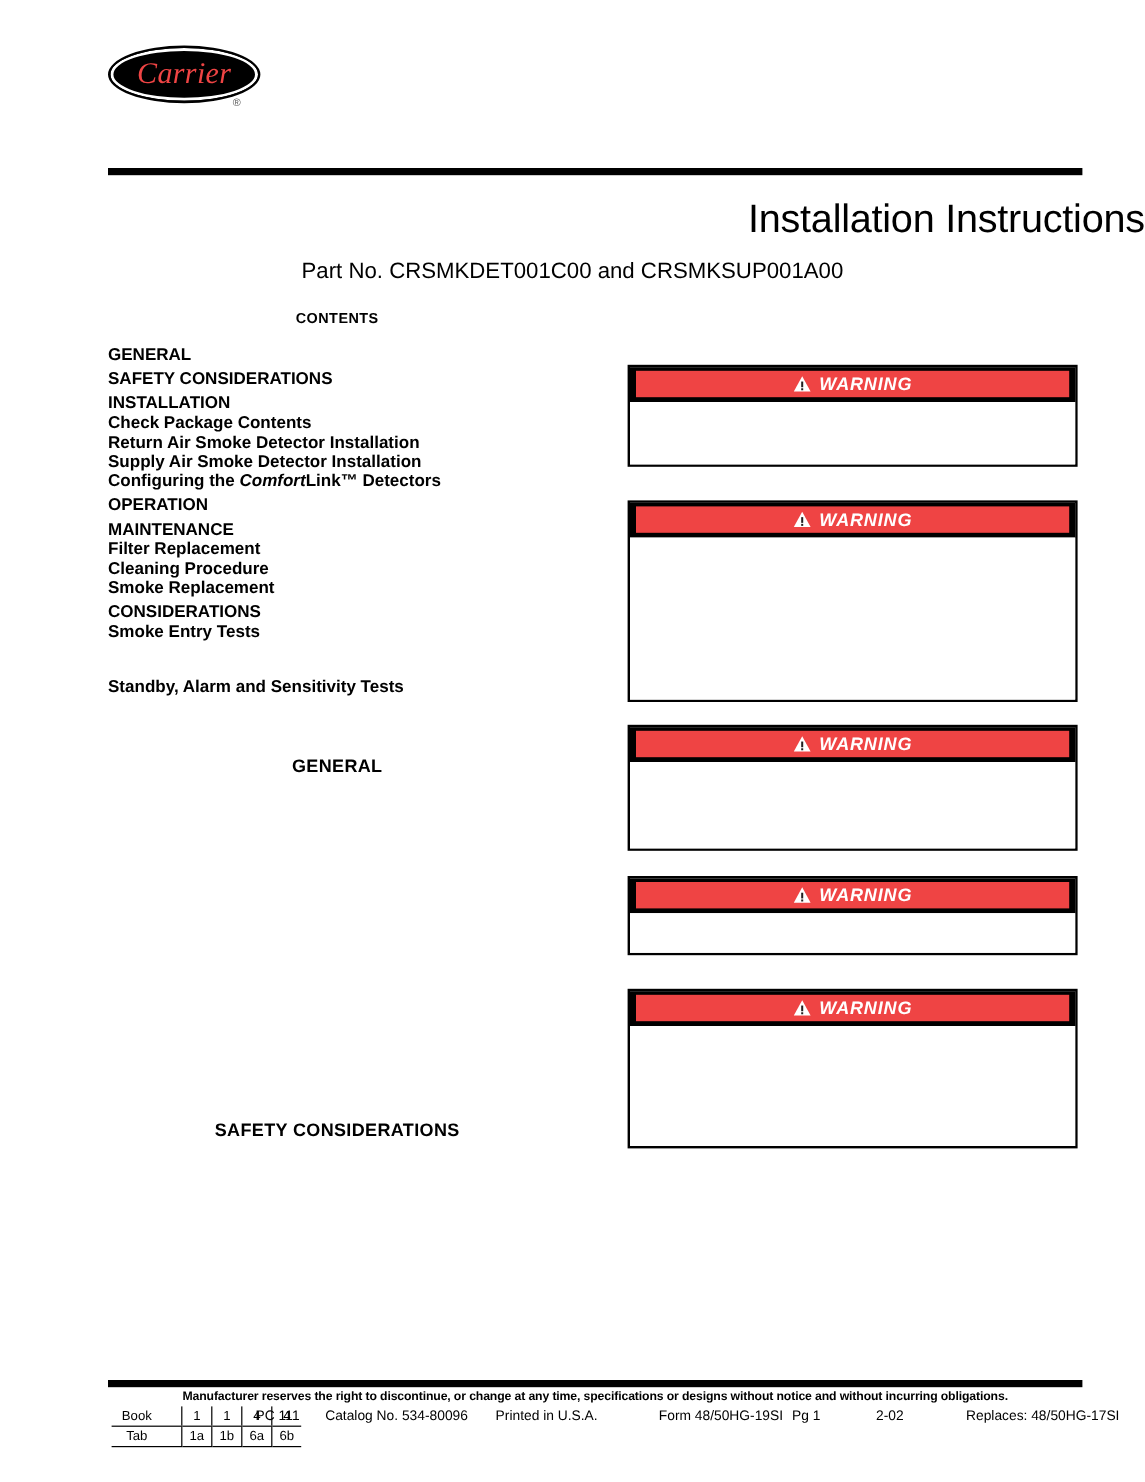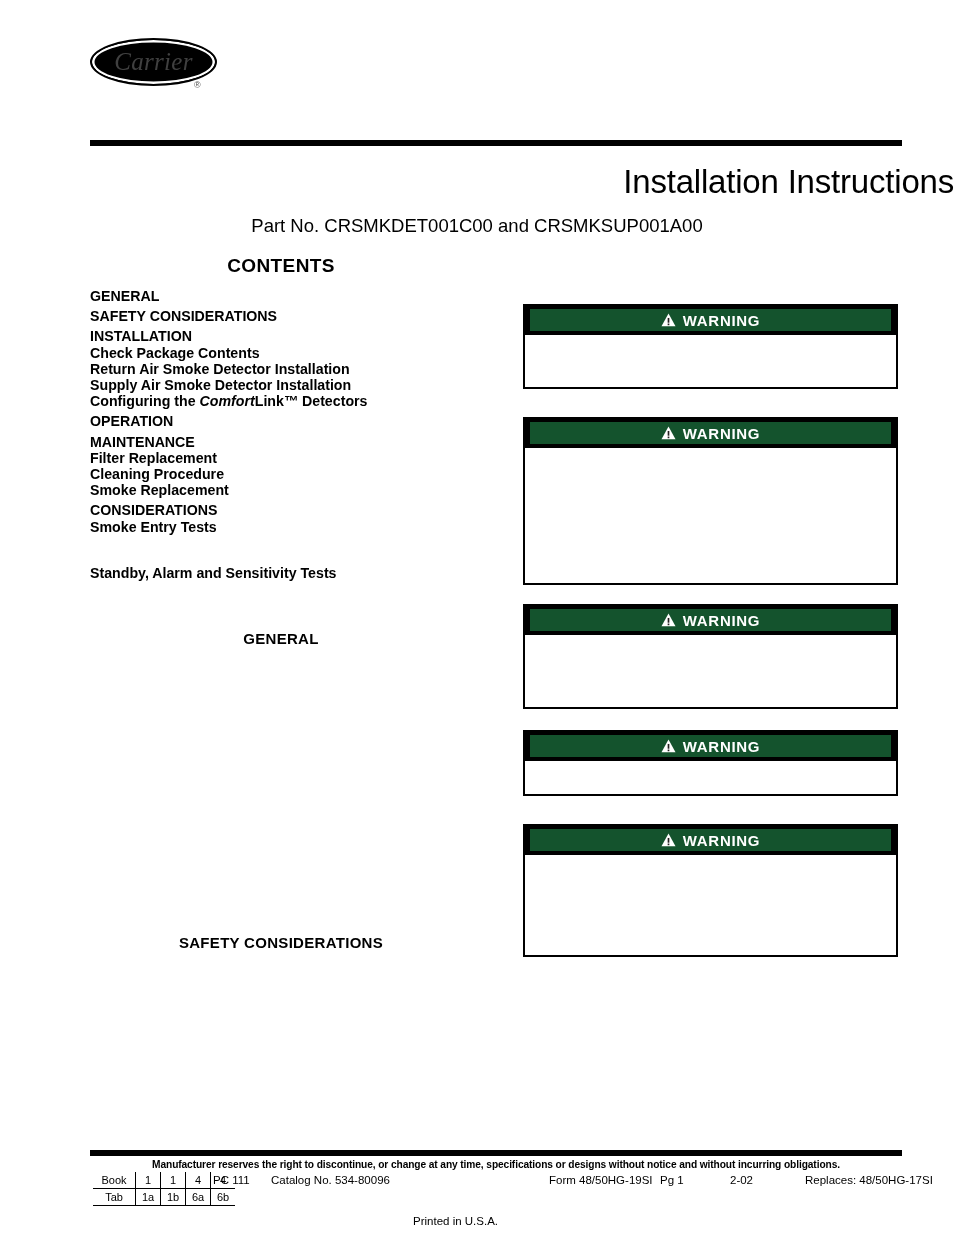--- a/index.html
+++ b/index.html
@@ -52,21 +52,21 @@
     box-sizing: border-box;
   }
   .logo-word {
     position: absolute;
     left: 0;
     top: 0;
     width: 127px;
     height: 48px;
     line-height: 47px;
     text-align: center;
-    color: #404040;
+    color: #ef4444;
     font-family: "Liberation Serif", serif;
     font-style: italic;
     font-size: 25px;
     letter-spacing: 0.3px;
   }
   .logo-reg {
     position: absolute;
     left: 104px;
     top: 43px;
     font-size: 9px;
@@ -122,21 +122,21 @@
   
   .left-col {
     position: absolute;
     left: 90px;
     top: 256px;
     width: 382px;
   }
   .contents-heading {
     text-align: center;
     font-weight: bold;
-    font-size: 19px;
+    font-size: 12px;
     line-height: 19px;
     letter-spacing: 0.4px;
     margin-bottom: 9px;
   }
   .toc { }
   .toc-item {
     font-weight: bold;
     font-size: 14.2px;
     line-height: 16.2px;
     white-space: nowrap;
@@ -178,26 +178,27 @@
     width: 375px;
     background: #ffffff;
     border: 2px solid #000000;
     box-sizing: border-box;
   }
   .warn-headwrap {
     background: #000000;
     padding: 3px 5px 4px 5px;
   }
   .warn-head {
-    background: #14532d;
+    background: #ef4444;
     height: 22px;
     display: flex;
     align-items: center;
     justify-content: center;
     gap: 7px;
+    font-style: italic;
   }
   .warn-tri {
     display: block;
     width: 15px;
     height: 14px;
     position: relative;
     top: 0px;
   }
   .warn-label {
     color: #ffffff;
@@ -241,21 +242,21 @@
   }
   .booktab td {
     padding: 0px 4px;
     white-space: nowrap;
     text-align: center;
     vertical-align: middle;
     height: 16px;
   }
   .booktab td.lbl {
     text-align: center;
-    padding-right: 4px;
+    padding-right: 20px;
     min-width: 34px;
   }
   .booktab tr.row-book td {
     border-bottom: 1.5px solid #000000;
   }
   .booktab tr.row-tab td {
     border-bottom: 1.5px solid #000000;
   }
   .booktab td.sep {
     border-left: 1.5px solid #000000;
@@ -271,21 +272,21 @@
     font-size: 11.5px;
     line-height: 16px;
     white-space: nowrap;
   }
   .footer-meta span {
     position: absolute;
     top: 0;
   }
   .fm-pc       { left: 8px; }
   .fm-catalog  { left: 66px; }
-  .fm-printed  { left: 208px; margin-top: 41px; }
+  .fm-printed  { left: 208px; }
   .fm-form     { left: 320px; padding-left: 24px; }
   .fm-pg       { left: 455px; }
   .fm-date     { left: 525px; }
   .fm-replaces { left: 600px; }
 </style>
 </head>
 <body>
 
 <div class="page">
 

